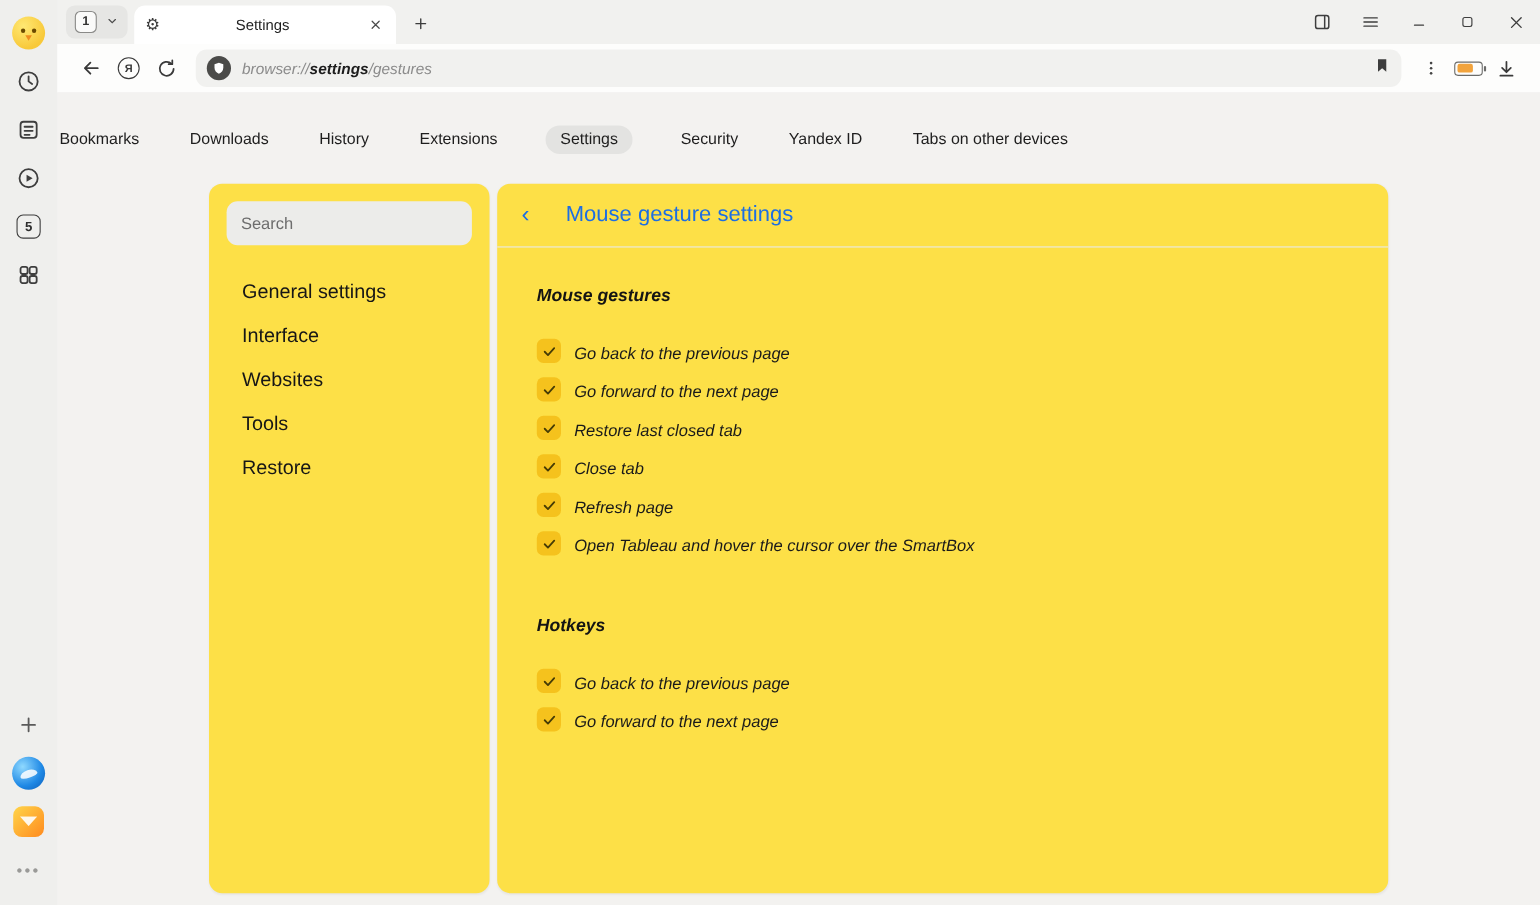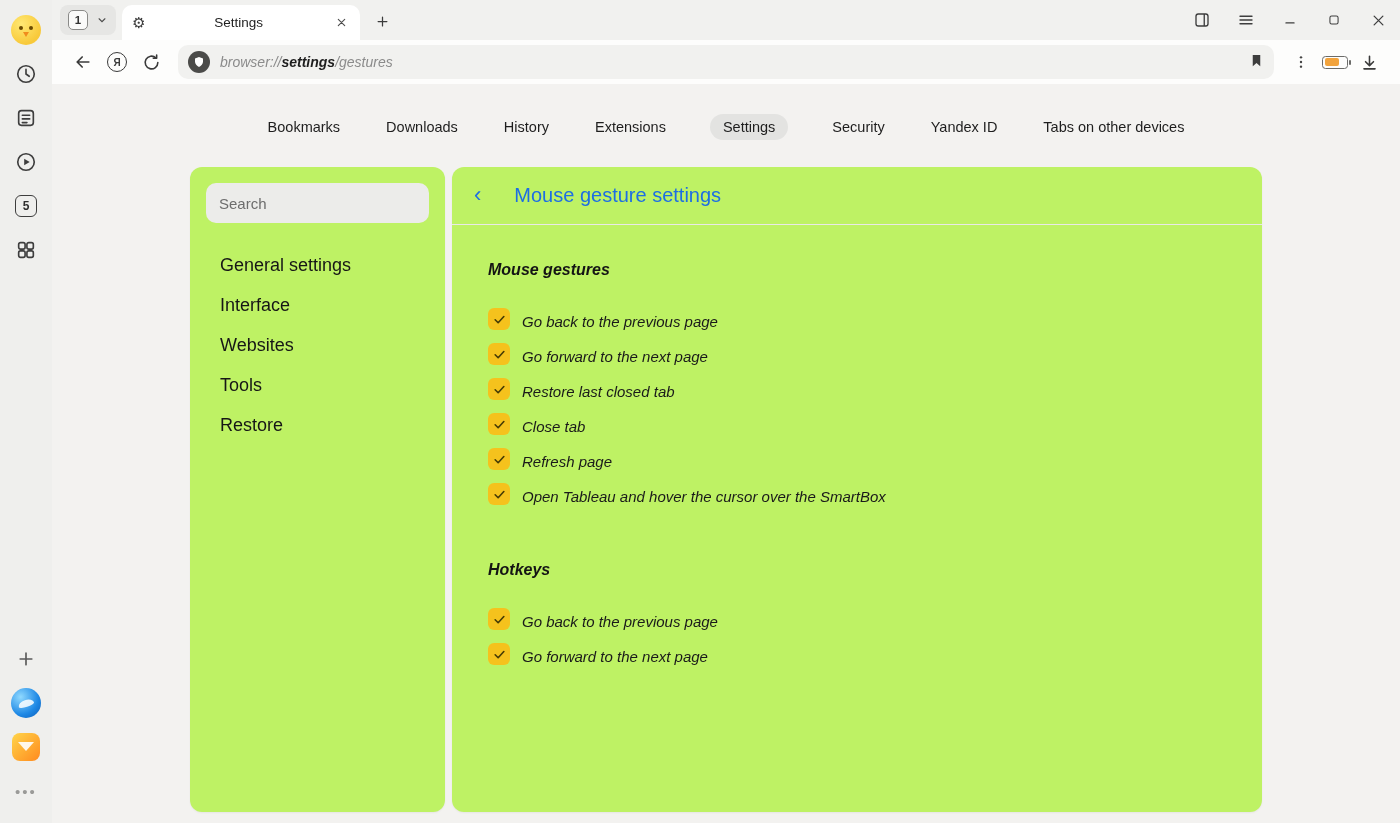--- a/index.html
+++ b/index.html
@@ -62,25 +62,25 @@
   .url-text { font-size:14px; color:#8b8b8b; white-space:nowrap;font-style:italic; }
   .url-text .host { color:#1d1d1d; font-weight:bold; }
   .url-spacer { flex:1; }
   .bm-icon { color:#3d3d3d; margin-left:8px; }
   .battery { width:26px; height:13px; border:1.6px solid #6b6b69; border-radius:3.5px; position:relative; margin:0 2px; }
   .battery::after { content:""; position:absolute; right:-4px; top:3px; width:2.5px; height:5px; background:#6b6b69; border-radius:1px; }
   .battery .fill { position:absolute; left:1.5px; top:1.5px; bottom:1.5px; width:60%; background:#f2a33c; border-radius:2px; }
 
   
   .content { position:absolute; left:52px; top:84px; right:0; bottom:0; background:#f3f2f0; }
-  .topnav { display:flex; justify-content:center; align-items:center; gap:42px; padding-top:30px; font-size:14.5px; color:#1e1e1e; }
+  .topnav { display:flex; justify-content:flex-start; align-items:center; gap:42px; padding-top:30px; font-size:14.5px; color:#1e1e1e; }
   .topnav .nav-item { cursor:pointer; padding:5px 2px; }
   .topnav .nav-item.active { background:#e3e3e1; border-radius:15px; padding:5px 13px; }
 
-  .card { position:absolute; background:#bef264; border-radius:12px; box-shadow:0 1px 2px rgba(0,0,0,.05); }
+  .card { position:absolute; background:#fde047; border-radius:12px; box-shadow:0 1px 2px rgba(0,0,0,.05); }
   .card-menu { left:138px; top:83px; width:255px; height:645px; padding:16px; }
   .search-input { width:100%; height:40px; background:#ececea; border:none; border-radius:10px;
                   padding:0 13px; font-size:15px; font-family:"Liberation Sans", sans-serif; color:#1d1d1d; outline:none; }
   .search-input::placeholder { color:#6d6d6d; }
   .menu-list { margin-top:24px; }
   .menu-item { font-size:18px; color:#161616; padding:8px 0 8px 14px; margin-bottom:3px; border-radius:8px; cursor:pointer; }
 
   .card-main { left:400px; top:83px; width:810px; height:645px; }
   .main-header { height:58px; display:flex; align-items:center; padding:0 22px; border-bottom:1px solid #e9e9e7; }
   .back-chevron { color:#1d6ee3; font-size:22px; margin-right:10px; cursor:pointer; line-height:1; transform:translateY(-1px); }

